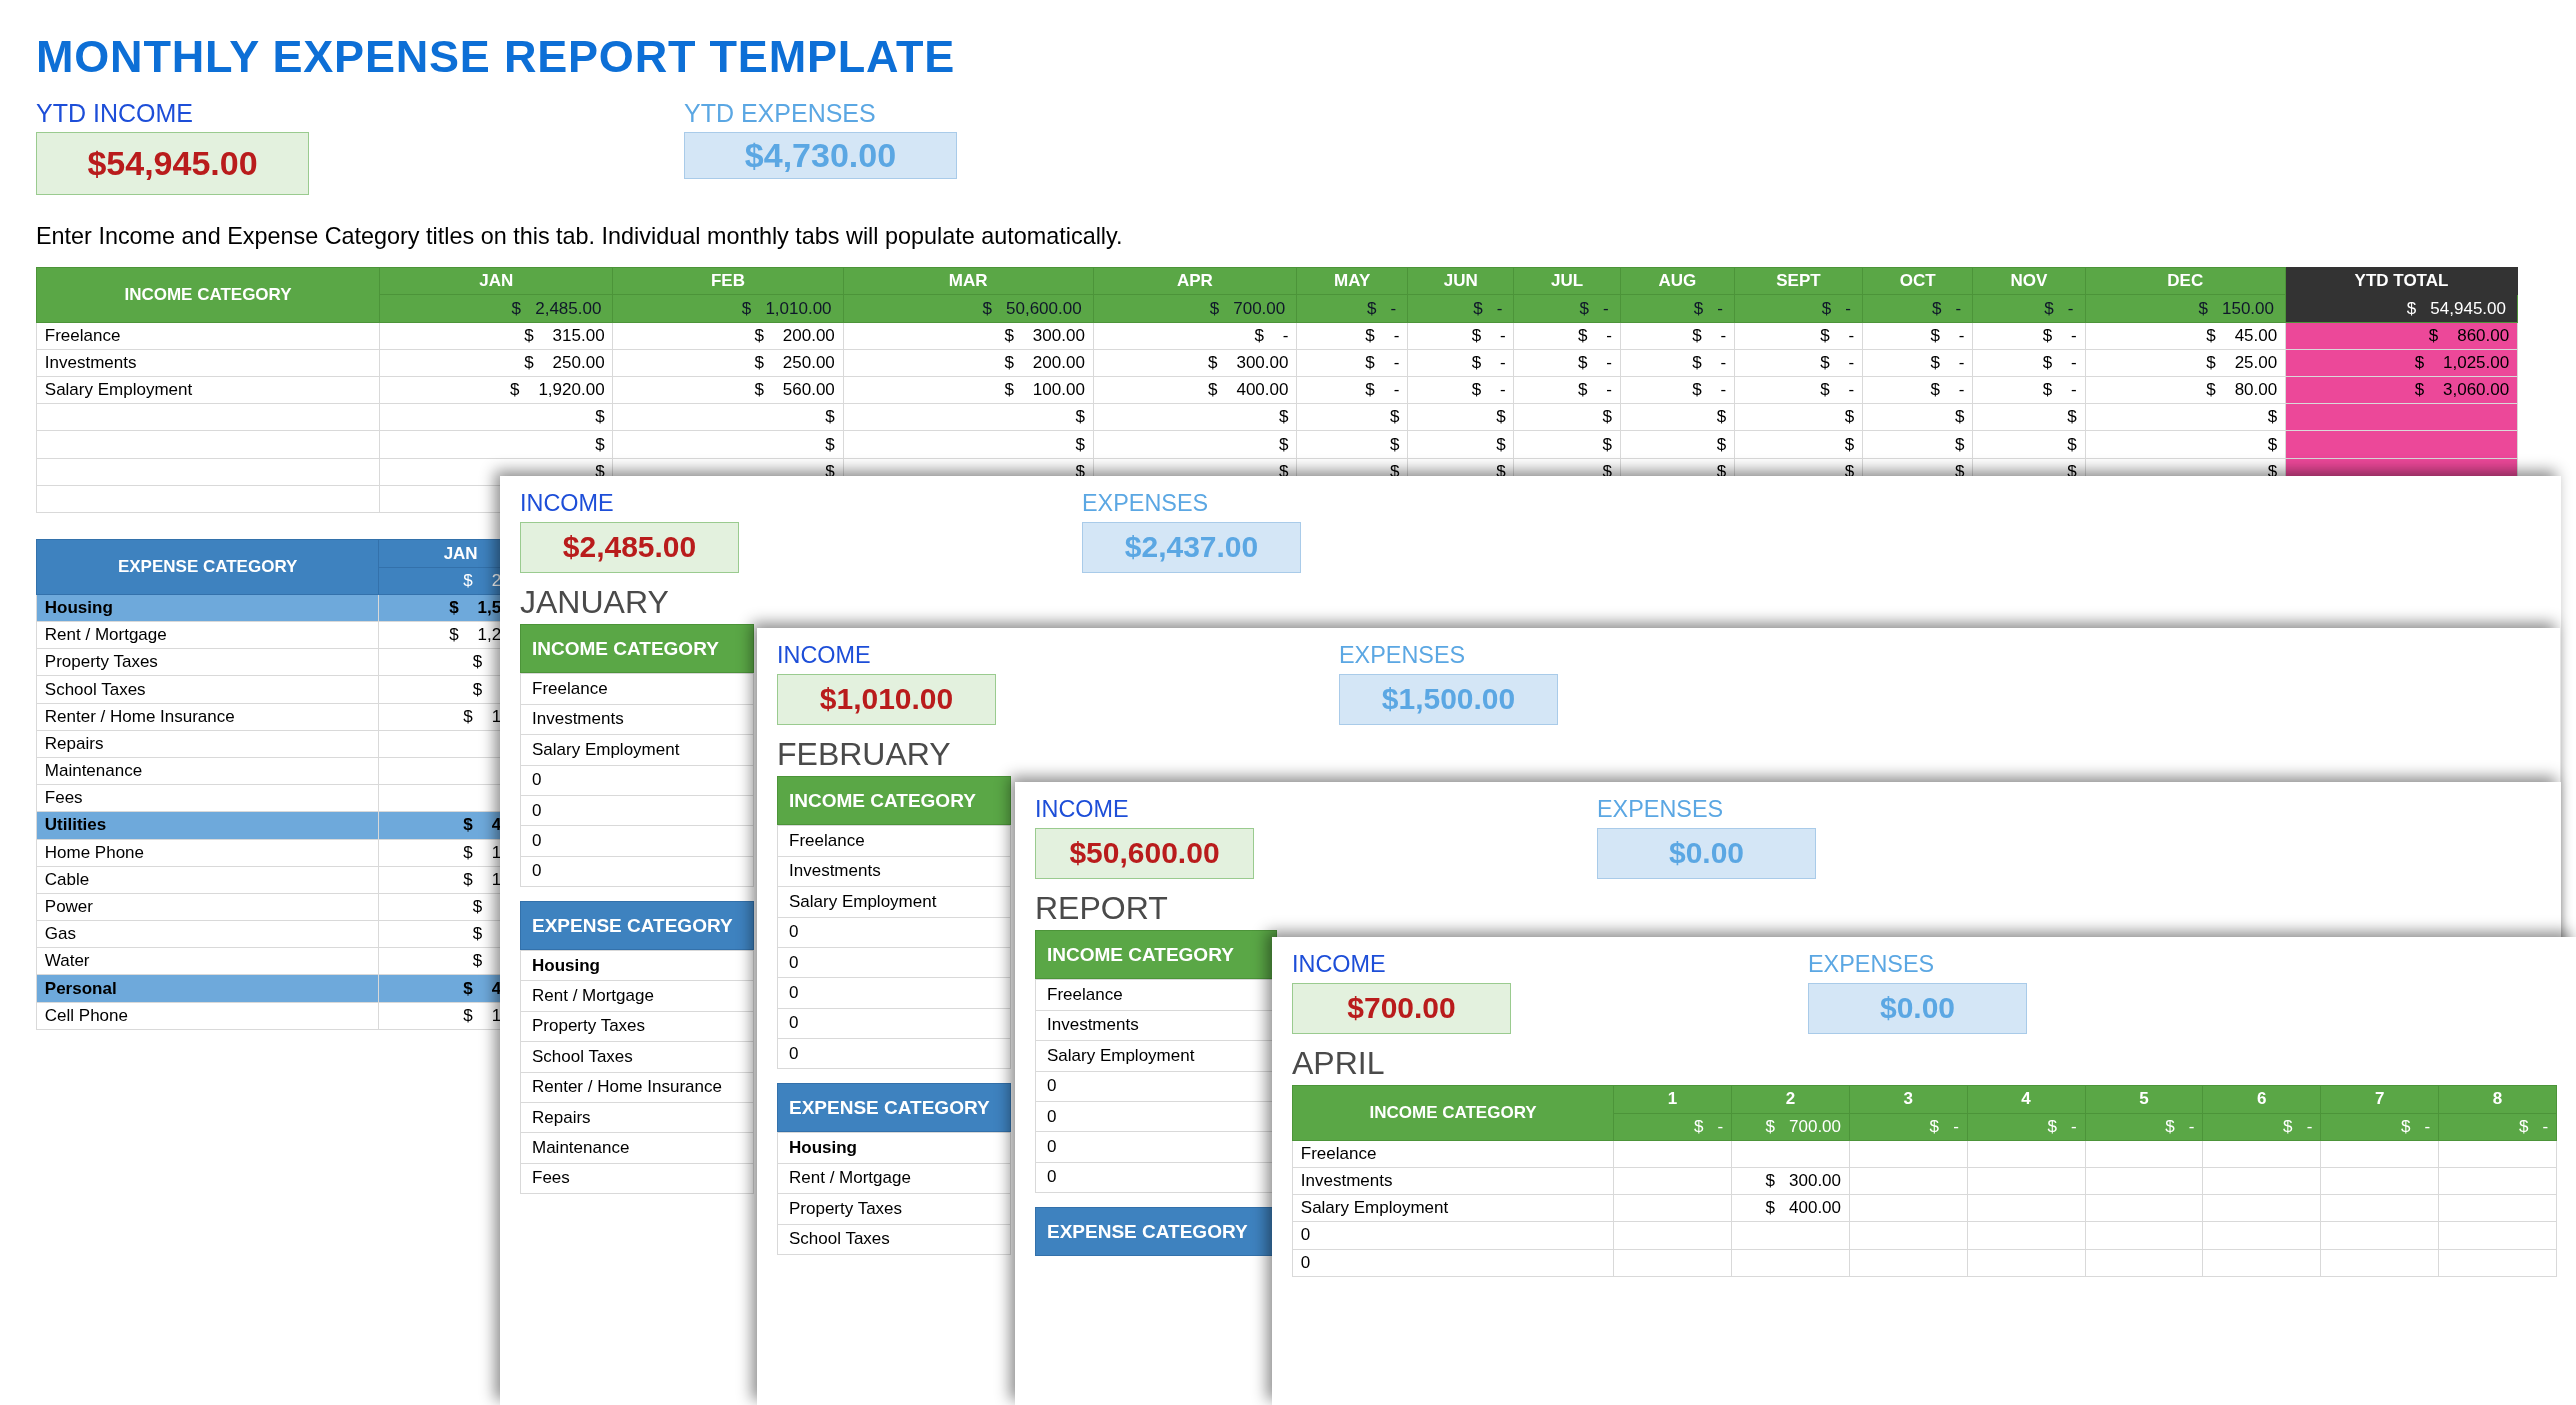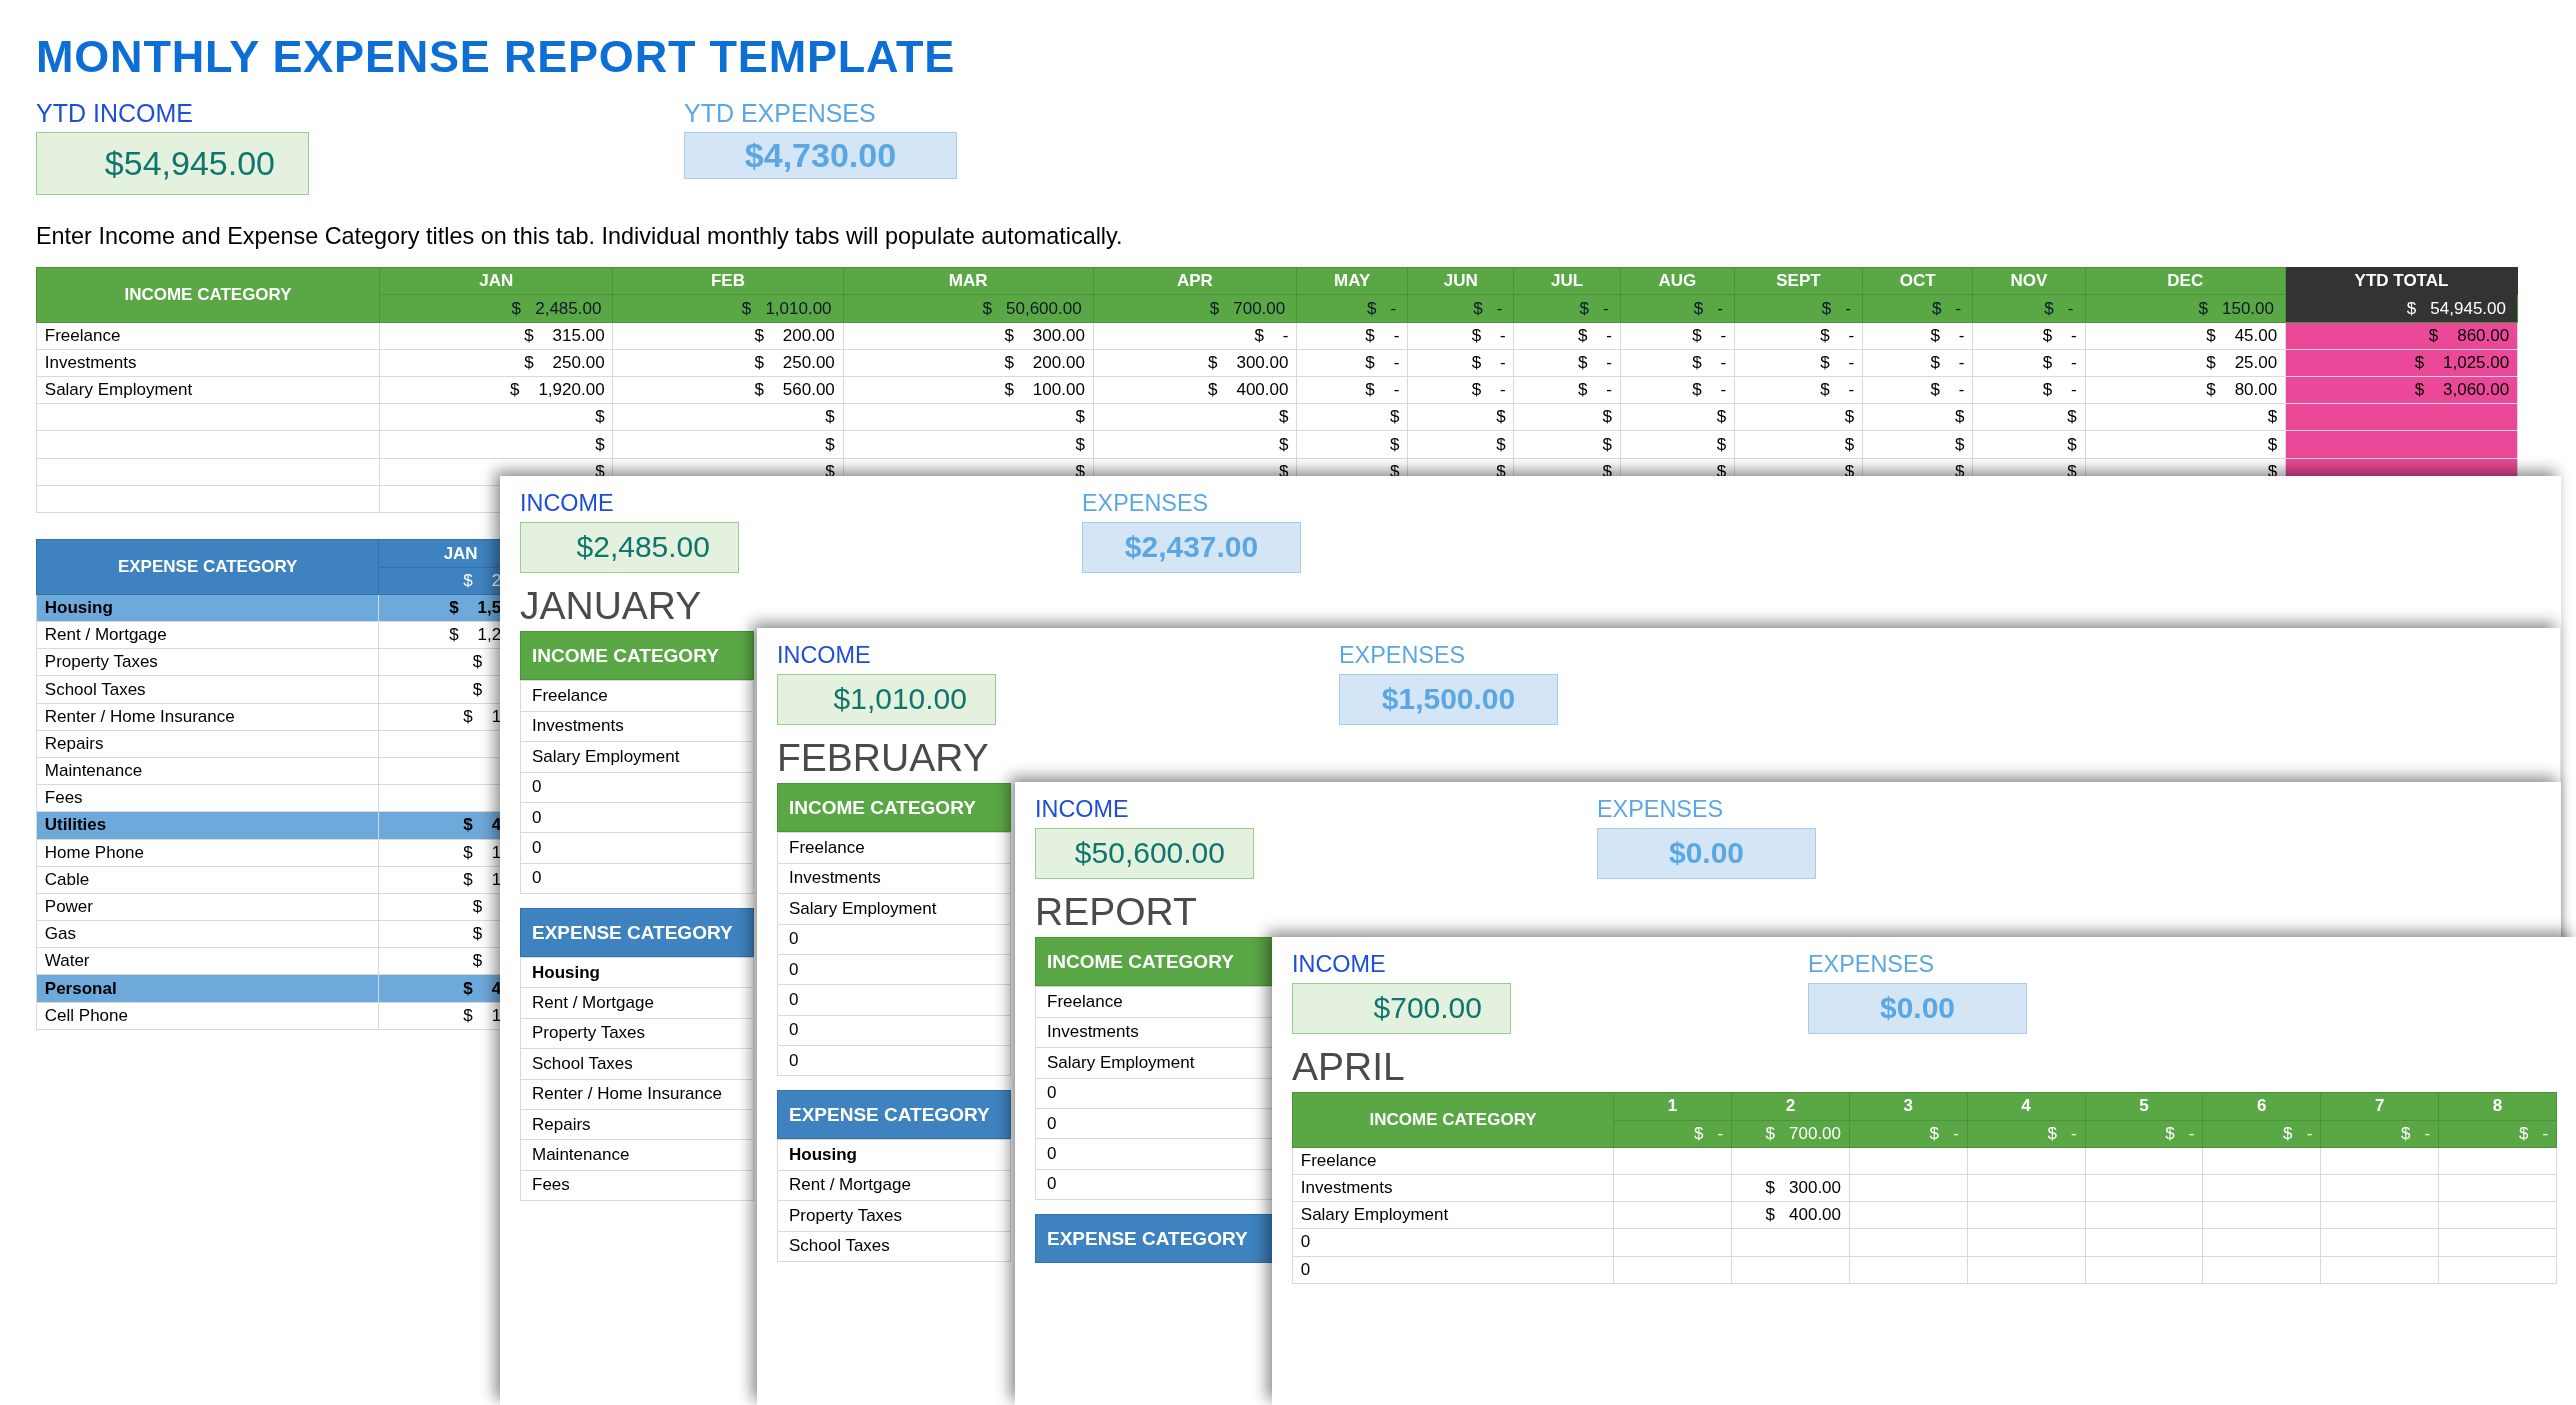--- a/index.html
+++ b/index.html
@@ -2,37 +2,37 @@
 <html style="font-size:12.5px"><head>
 <meta charset="utf-8">
 <style>
   * { box-sizing: border-box; margin: 0; padding: 0; }
   body { font-family: "Segoe UI", Arial, sans-serif; background:#fff; color:#000; font-size:19px; width:2576px; height:1405px; overflow:hidden; position:relative;}
   .page { position:relative; padding:31px 47px 0 36px; }
   .title { font-size:45px; font-weight:700; color:#0d6fd6; letter-spacing:0.8px; margin-bottom:15.6px; }
   .kpi-row { display:flex; gap:375px; }
   .kpi-green-label { color:#1d4ed8; font-size:25px; font-weight:400; margin-bottom:4.7px;}
   .kpi-blue-label  { color:#5ba7e3; font-size:25px; font-weight:500; margin-bottom:4.7px;}
-  .kpi-green-box { border:1.6px solid #9acb8f; background:#e3f1de; color:#0f766e; font-size:34px; font-weight:400; padding:11px 33px; min-width:273px; text-align:right;}
+  .kpi-green-box { border:1.6px solid #9acb8f; background:#e3f1de; color:#b91c1c; font-size:34px; font-weight:700; padding:11px 33px; min-width:273px; text-align:center;}
   .kpi-blue-box  { border:1.6px solid #a9cbe9; background:#d4e6f6; color:#5ba7e3; font-size:34px; font-weight:700; padding:3px 33px; min-width:273px; text-align:center;}
   .instr { font-size:23.4px; margin:28px 0 17px 0; }
   table { border-collapse:collapse; }
   td, th { border:0.8px solid #d9d9d9; font-size:17px; padding:3.1px 7.8px; white-space:nowrap; }
   .inc-hdr th { background:#5aa746; color:#fff; font-weight:600; border:0.8px solid #4c9439;}
   .inc-sub td { background:#5aa746; color:#0f172a; text-align:right; padding-right:11px; border:0.8px solid #4c9439;}
   .ytd-col-h { background:#333 !important; color:#fff !important; border:0.8px solid #333 !important;}
   .ytd-col   { background:#ec4899; text-align:right;}
   .exp-hdr th { background:#3e82bf; color:#fff; font-weight:600; border:0.8px solid #3371ab;}
   .exp-sub td { background:#3e82bf; color:#fff; text-align:right; border:0.8px solid #3371ab;}
   .exp-cat td { background:#6ea9db; font-weight:700; }
   .num { text-align:right; }
   .row-empty td { height:25px; }
   
   .panel { position:absolute; background:#fff; box-shadow: -4.7px -4.7px 14px rgba(0,0,0,.45); padding:14px 20px 31px 20px;}
-  .panel .month-name { font-size:39px; color:#4a4a4a; margin:11px 0 3.1px 0;}
+  .panel .month-name { font-size:32px; color:#4a4a4a; margin:11px 0 3.1px 0;}
   .panel .mini-kpis { display:flex; gap:343px; margin-bottom:7.8px;}
   .panel .kpi-green-label,.panel .kpi-blue-label { font-size:23.4px;}
   .panel .kpi-green-box,.panel .kpi-blue-box { font-size:30px; padding:7.8px 28px; min-width:219px;}
   .green-bar { background:#5aa746; color:#fff; font-weight:600; padding:12.5px 11px; border:0.8px solid #4c9439; }
   .blue-bar  { background:#3e82bf; color:#fff; font-weight:600; padding:12.5px 11px; border:0.8px solid #3371ab;}
   .simple-list div { border:0.8px solid #d9d9d9; border-top:none; padding:4.7px 11px; font-size:17px;}
   .simple-list div:first-child{ border-top:0.8px solid #d9d9d9;}
   .bold { font-weight:700;}
   
   .day-h th { background:#5aa746; color:#fff; font-weight:600; border:0.8px solid #4c9439; text-align:center; width:109px;}

